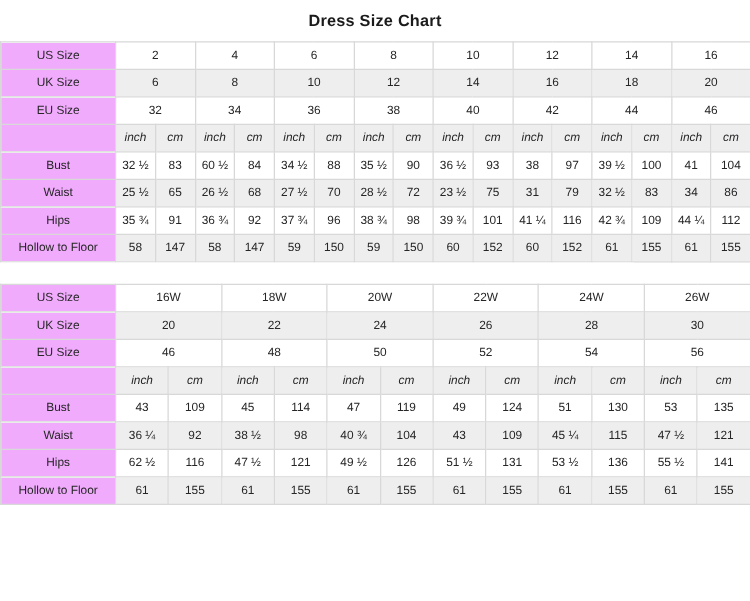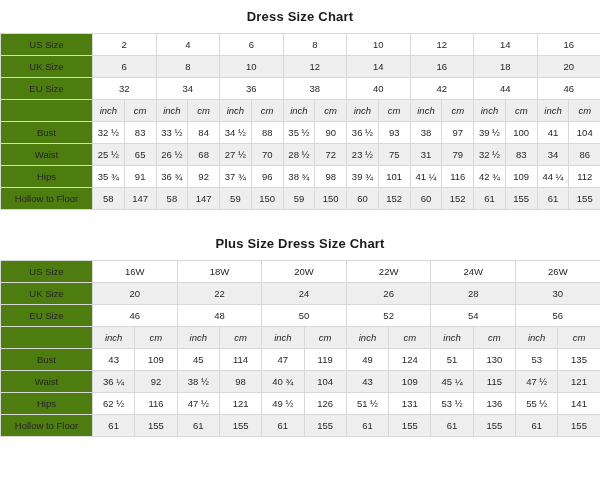--- a/index.html
+++ b/index.html
@@ -55,21 +55,21 @@
     text-align: center;
   }
   tr.shaded td {
     background: #eeeeee;
   }
   tr.plain td {
     background: #ffffff;
   }
   tr.shaded td.rowlabel,
   tr.plain td.rowlabel {
-    background: #4d7c0f;
+    background: #f0abfc;
     margin-left: 13px;
   }
   .gap {
     height: 17px;
     background: #ffffff;
   }
   .unit-row td {
     font-size: 9.5px;
     font-style: italic;
   }
@@ -151,21 +151,21 @@
           <td>cm</td>
           <td>inch</td>
           <td>cm</td>
           <td>inch</td>
           <td>cm</td>
         </tr>
         <tr class="plain">
           <td class="rowlabel">Bust</td>
           <td>32 ½</td>
           <td>83</td>
-          <td>33 ½</td>
+          <td>60 ½</td>
           <td>84</td>
           <td>34 ½</td>
           <td>88</td>
           <td>35 ½</td>
           <td>90</td>
           <td>36 ½</td>
           <td>93</td>
           <td>38</td>
           <td>97</td>
           <td>39 ½</td>
@@ -230,21 +230,20 @@
           <td>61</td>
           <td>155</td>
         </tr>
       </tbody>
     </table>
   </div>
 
   <div class="gap"></div>
 
   <div class="chart-block">
-    <div class="chart-title">Plus Size Dress Size Chart</div>
     <table class="size-table">
       <colgroup>
         <col style="width:92px">
         <col style="width:42.3px">
           <col style="width:42.3px">
         <col style="width:42.3px">
           <col style="width:42.3px">
         <col style="width:42.3px">
           <col style="width:42.3px">
         <col style="width:42.3px">

